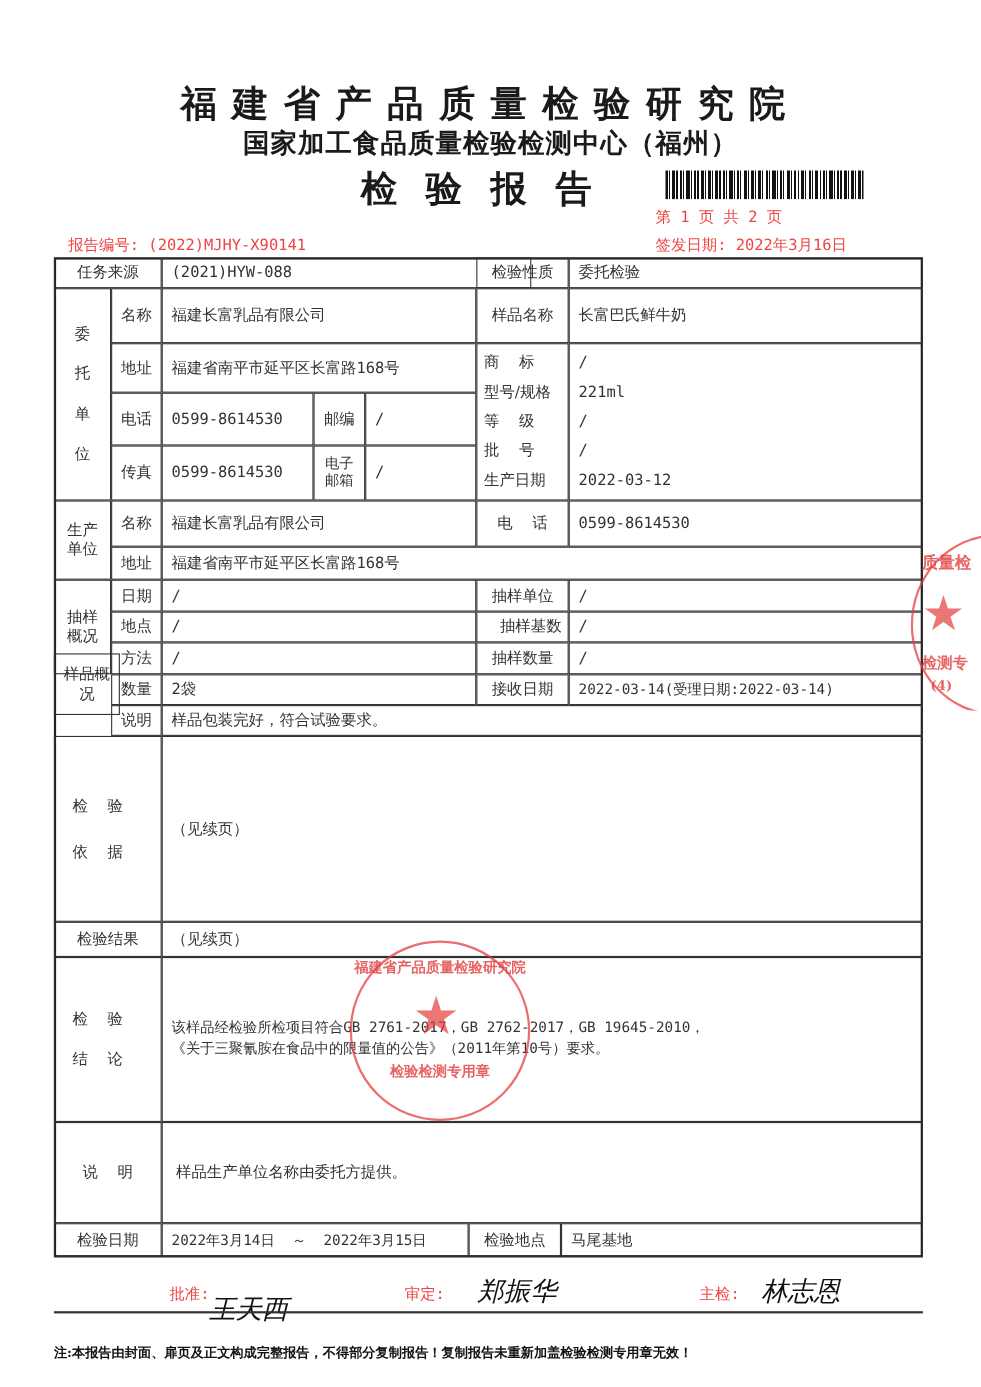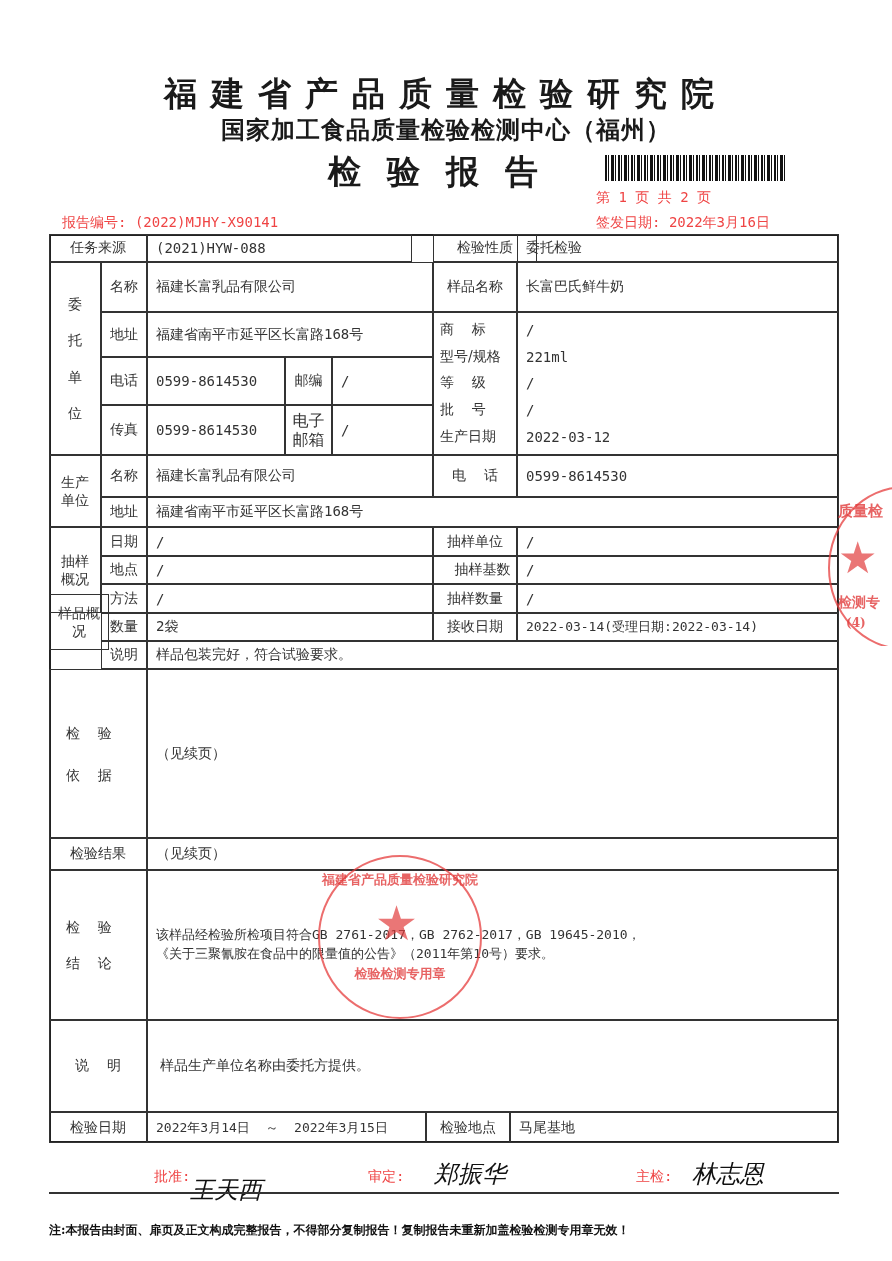--- a/index.html
+++ b/index.html
@@ -38,41 +38,41 @@
   <span>(2022)MJHY-X90141</span>
 </div>
 <div class="abs small" style="left:596px;top:214px;">
   <span>签发日期:</span>
   <span>2022年3月16日</span>
 </div>
 
 <div class="abs table-outer"></div>
 
 <div class="cell lbl" style="left:49px;top:234px;width:98px;height:28px;">任务来源</div>
-<div class="cell val" style="left:147px;top:234px;width:265px;height:28px;">(2021)HYW-088</div>
-<div class="cell lbl" style="left:433px;top:234px;width:104px;height:28px;">检验性质</div>
+<div class="cell val" style="left:147px;top:234px;width:336px;height:28px;">(2021)HYW-088</div>
+<div class="cell lbl" style="left:433px;top:234px;width:84px;height:28px;">检验性质</div>
 <div class="cell val" style="left:517px;top:234px;width:322px;height:28px;">委托检验</div>
 
 <div class="cell lbl vert" style="left:49px;top:262px;width:52px;height:193px;line-height:2.6;">
   <span>委</span>
   <span>托</span>
   <span>单</span>
   <span>位</span>
 </div>
 <div class="cell lbl" style="left:101px;top:262px;width:46px;height:50px;">名称</div>
 <div class="cell val" style="left:147px;top:262px;width:286px;height:50px;">福建长富乳品有限公司</div>
 <div class="cell lbl" style="left:101px;top:312px;width:46px;height:45px;">地址</div>
 <div class="cell val" style="left:147px;top:312px;width:286px;height:45px;">福建省南平市延平区长富路168号</div>
 <div class="cell lbl" style="left:101px;top:357px;width:46px;height:48px;">电话</div>
 <div class="cell val" style="left:147px;top:357px;width:138px;height:48px;">0599-8614530</div>
 <div class="cell lbl" style="left:285px;top:357px;width:47px;height:48px;">邮编</div>
 <div class="cell val" style="left:332px;top:357px;width:101px;height:48px;">/</div>
 <div class="cell lbl" style="left:101px;top:405px;width:46px;height:50px;">传真</div>
 <div class="cell val" style="left:147px;top:405px;width:138px;height:50px;">0599-8614530</div>
-<div class="cell lbl" style="left:285px;top:405px;width:47px;height:50px;font-size:16px;line-height:1.2;padding:0 6px;">电子邮箱</div>
+<div class="cell lbl" style="left:285px;top:405px;width:47px;height:50px;font-size:13px;line-height:1.2;padding:0 6px;">电子邮箱</div>
 <div class="cell val" style="left:332px;top:405px;width:101px;height:50px;">/</div>
 
 <div class="cell lbl" style="left:433px;top:262px;width:84px;height:50px;">样品名称</div>
 <div class="cell val" style="left:517px;top:262px;width:322px;height:50px;">长富巴氏鲜牛奶</div>
 <div class="cell" style="left:433px;top:312px;width:84px;height:143px;flex-direction:column;align-items:stretch;justify-content:space-around;padding:4px 6px;white-space:pre;">
   <span>商    标</span>
   <span>型号/规格</span>
   <span>等    级</span>
   <span>批    号</span>
   <span>生产日期</span>

